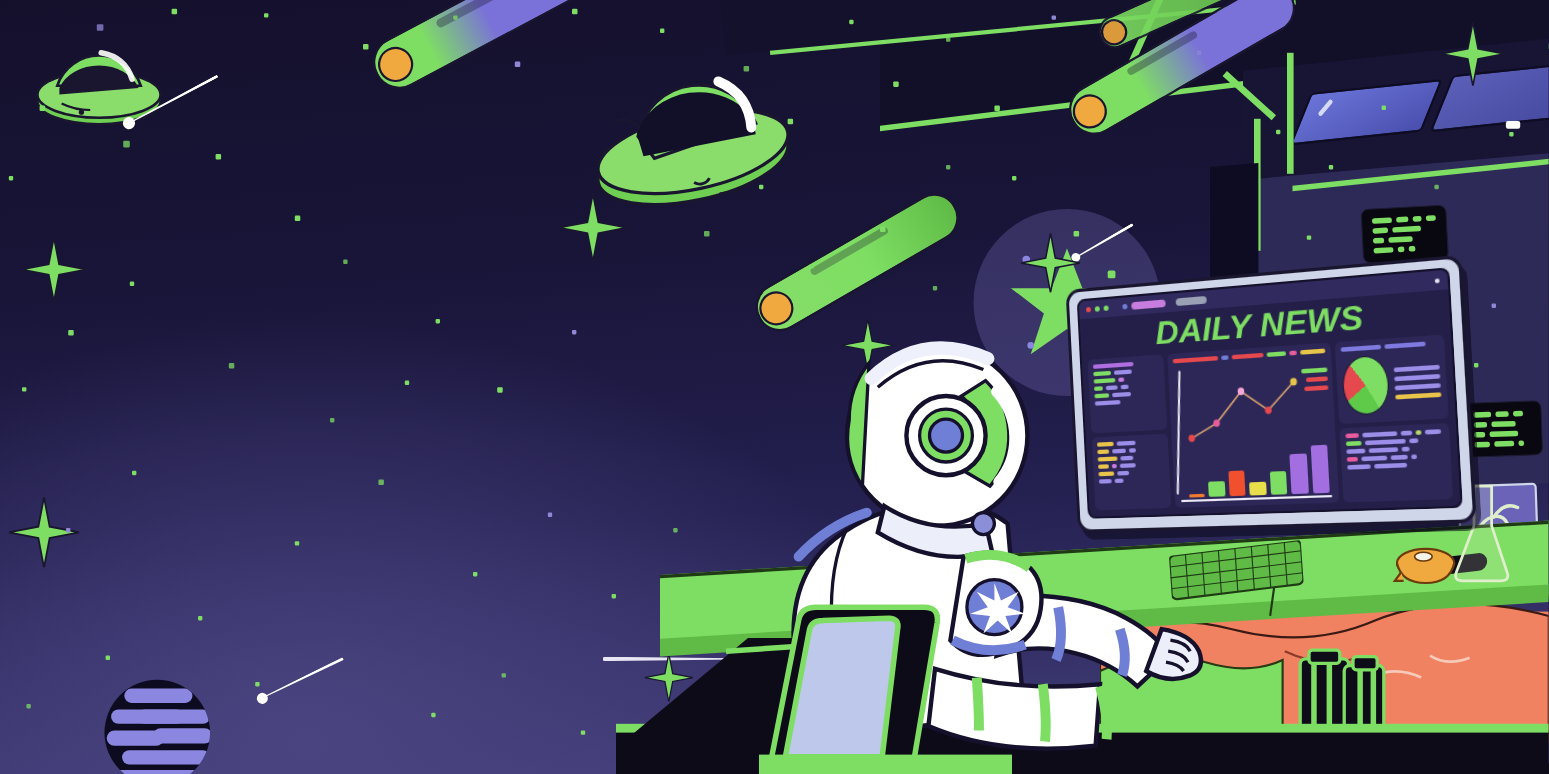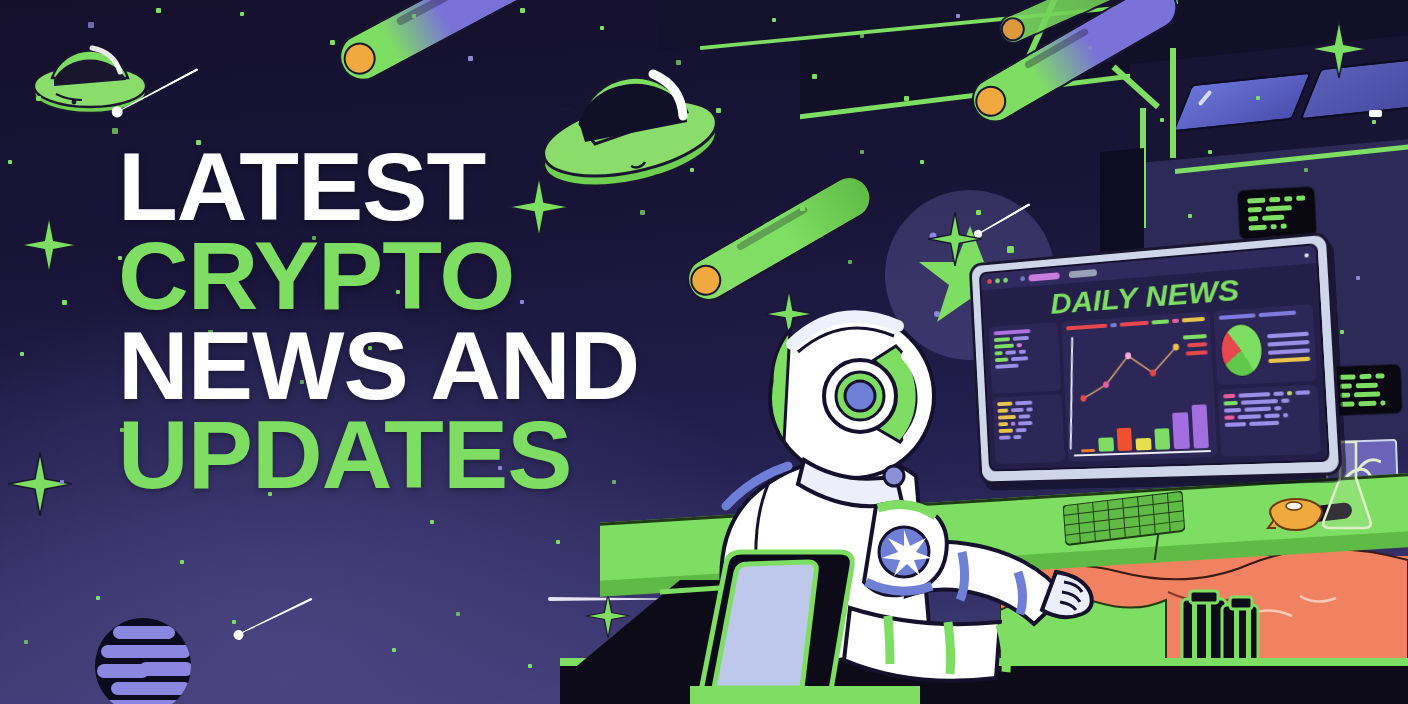--- a/index.html
+++ b/index.html
@@ -699,19 +699,13 @@
                 <span class="bar" style="width: 24%; background: rgb(155, 141, 232);"></span>
                 <span class="bar" style="width: 34%; background: rgb(155, 141, 232);"></span>
               </div>
             </div>
         </div>
 
       </div>
     </div>
   </div>
 
-<div id="headline">
-      <div class="hl-white">LATEST</div>
-      <div class="hl-green">CRYPTO</div>
-      <div class="hl-white">NEWS AND</div>
-      <div class="hl-green">UPDATES</div>
-    </div>
   </div>
 
 </body></html>

